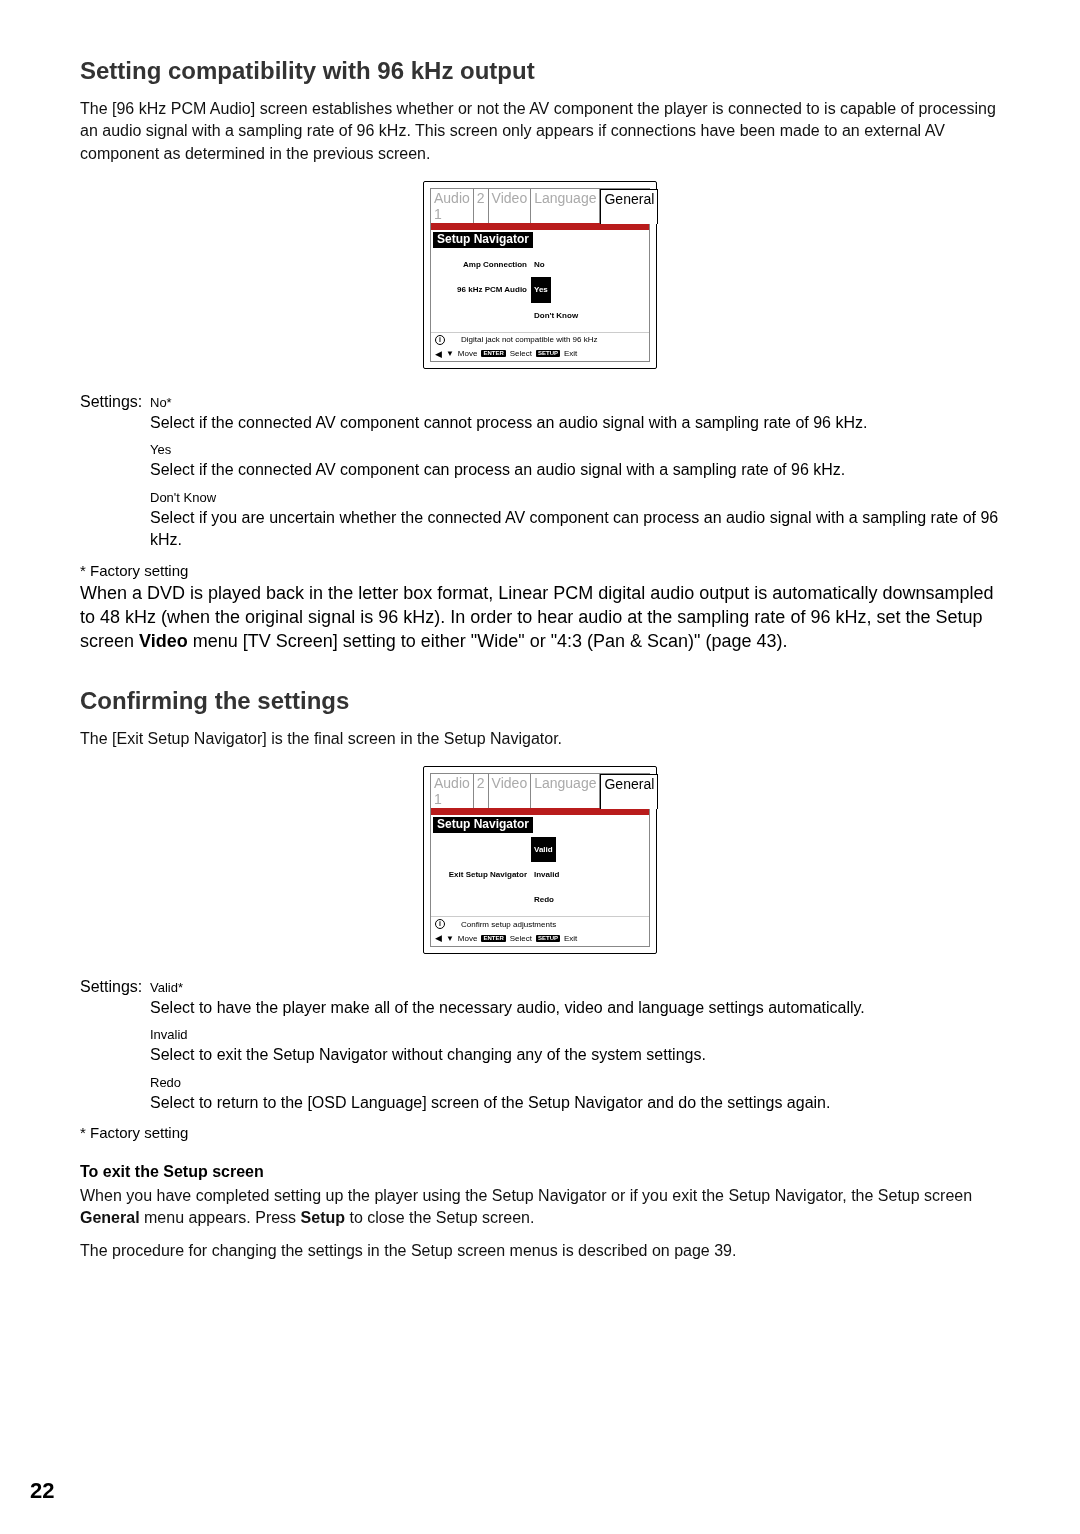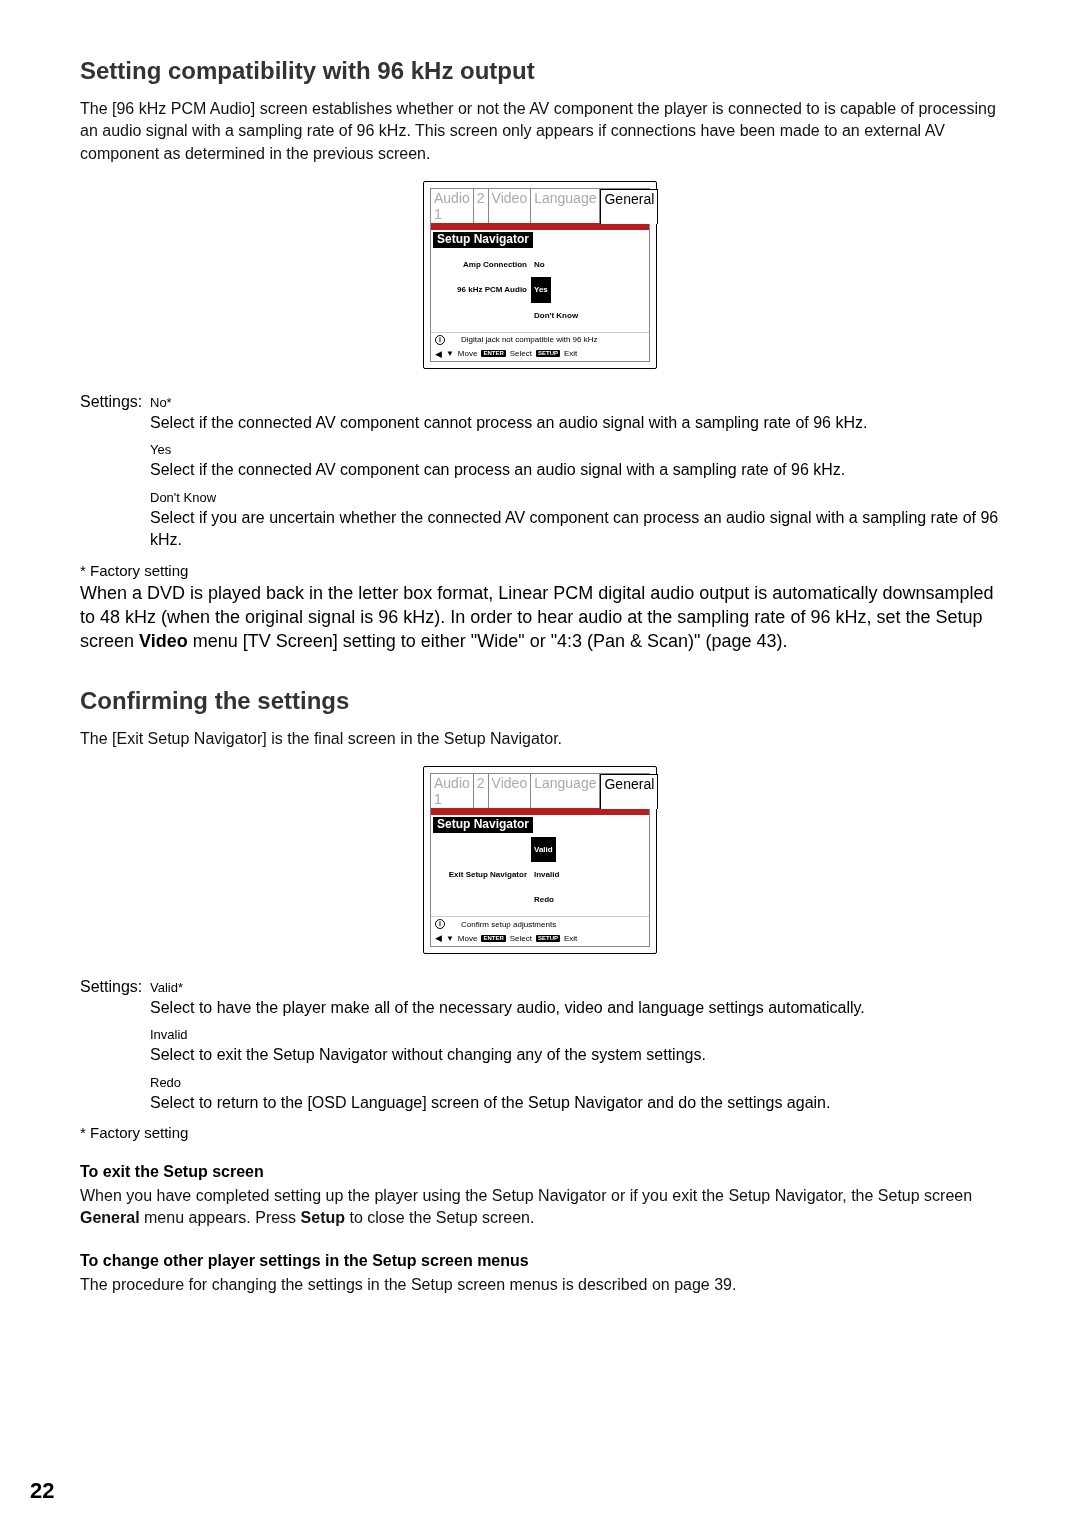--- a/index.html
+++ b/index.html
@@ -316,18 +316,17 @@
         </div>
       </div>
       <div class="factory">* Factory setting</div>
     </div>
 
     <h3 class="sub">To exit the Setup screen</h3>
     <p>
       <span>When you have completed setting up the player using the Setup Navigator or if you exit the Setup Navigator, the Setup screen </span><span class="bold-inline">General</span><span> menu appears. Press </span><span class="bold-inline">Setup</span><span> to close the Setup screen.</span>
     </p>
 
-    <h3 class="sub">To change other player settings in the Setup screen menus</h3>
     <p>The procedure for changing the settings in the Setup screen menus is described on page 39.</p>
   </div>
 </div>
 
 <div class="page-num">22</div>
 
 </body></html>

